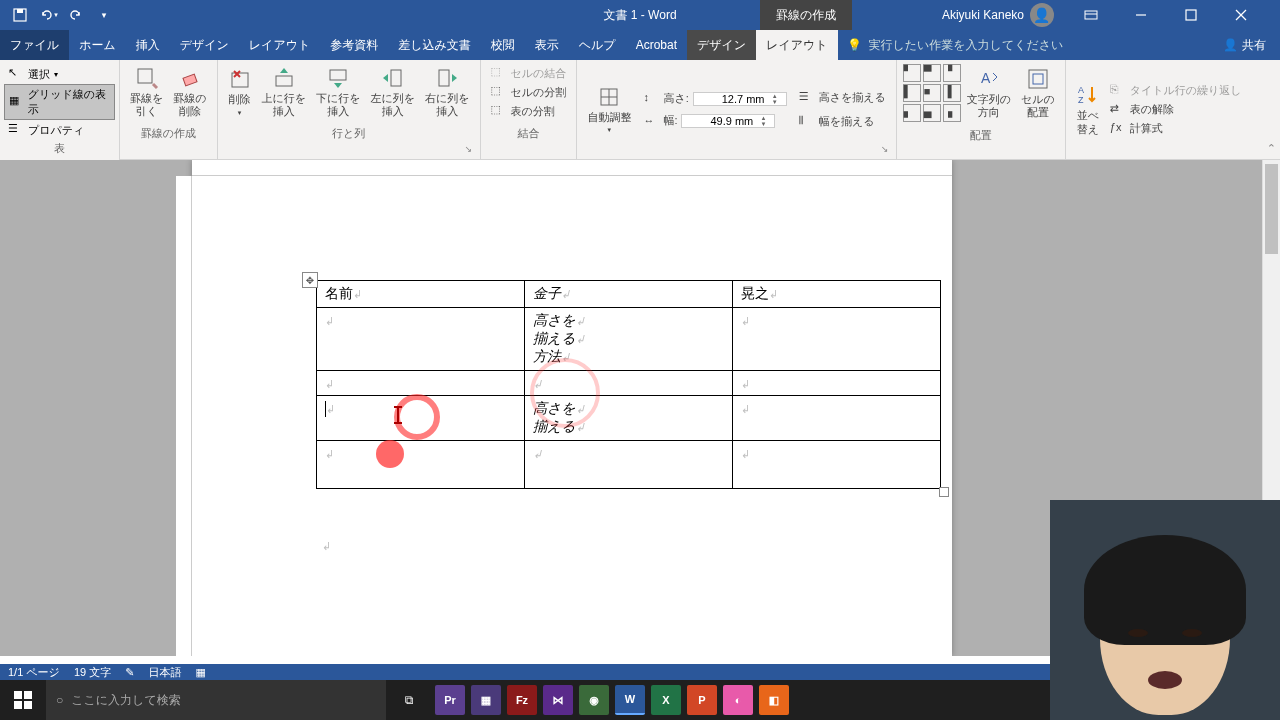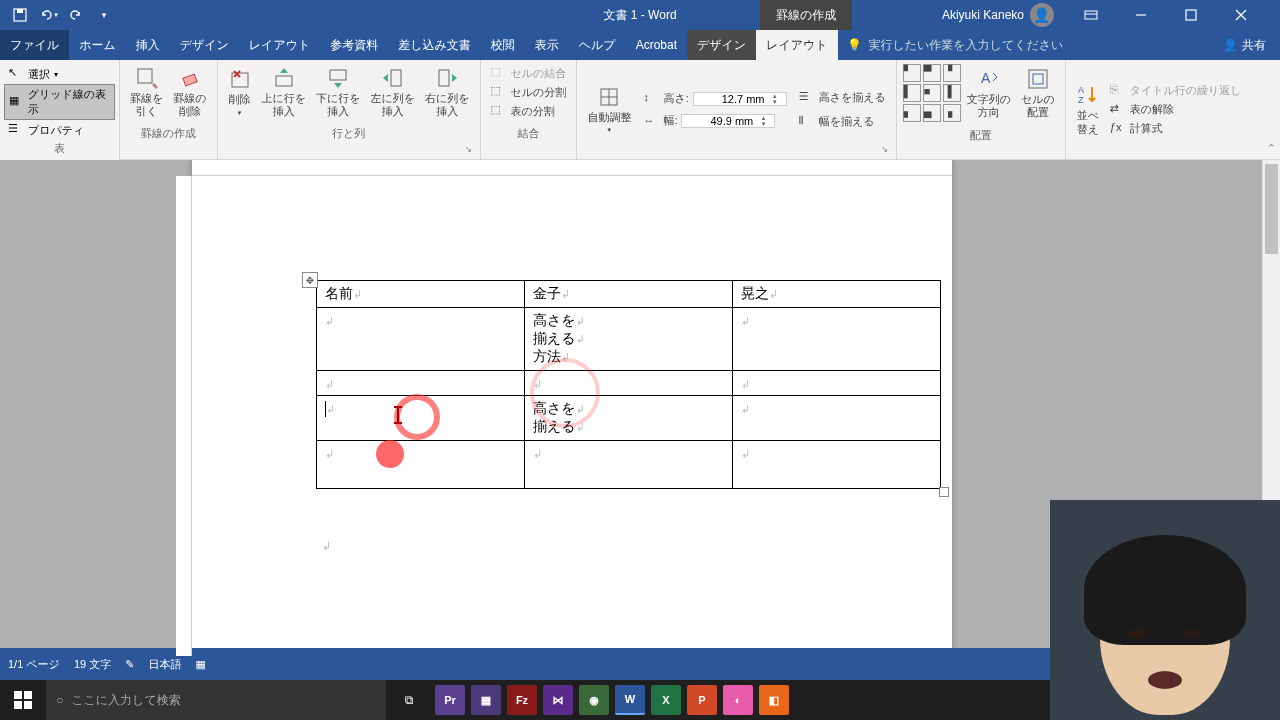--- a/index.html
+++ b/index.html
@@ -47,38 +47,38 @@
 
 
 .docarea { position:absolute; top:160px; left:0; right:0; bottom:64px; background:#b0b0b0; overflow:hidden; }
 .page { position:absolute; left:192px; top:0; width:760px; height:100%; background:#fff; box-shadow:0 0 6px rgba(0,0,0,.3); }
 .ruler-h { position:absolute; top:0; left:192px; width:760px; height:16px; background:#fff; border-bottom:1px solid #ccc; z-index:2; }
 .ruler-v { position:absolute; top:16px; left:176px; width:16px; height:100%; background:#fff; border-right:1px solid #ccc; z-index:2; }
 .table-anchor { position:absolute; left:302px; top:112px; width:16px; height:16px; border:1px solid #888; display:flex; align-items:center; justify-content:center; font-size:10px; color:#555; cursor:move; z-index:3; background:#fff; }
 .doc-table { position:absolute; left:316px; top:120px; border-collapse:collapse; font-size:14px; font-family:"MS Mincho","Yu Mincho",serif; }
 .doc-table td { border:1px solid #000; padding:4px 8px; vertical-align:top; min-height:24px; }
 .doc-table td.c1 { width:208px; }
-.doc-table td.c2 { width:208px; }
+.doc-table td.c2 { width:208px;font-style:italic; }
 .doc-table td.c3 { width:208px; }
 .pm { color:#c0c0c0; font-size:11px; }
 .cursor-blink { display:inline-block; width:1px; height:16px; background:#000; animation:bl 1s infinite; vertical-align:middle; }
 @keyframes bl { 50% { opacity:0; } }
 .resize-handle { position:absolute; right:-8px; bottom:-8px; width:10px; height:10px; border:1px solid #888; background:#fff; }
 .click-ring { position:absolute; border:6px solid rgba(255,40,40,.6); border-radius:50%; pointer-events:none; z-index:10; }
 .click-dot { position:absolute; width:28px; height:28px; background:rgba(255,40,40,.7); border-radius:50%; z-index:10; }
 .ibeam { position:absolute; width:2px; height:18px; background:#a00; z-index:11; }
 .ibeam::before,.ibeam::after{content:"";position:absolute;left:-3px;width:8px;height:2px;background:#a00;}
 .ibeam::before{top:0}.ibeam::after{bottom:0}
 
 
 .vscroll { position:absolute; right:0; top:160px; bottom:64px; width:18px; background:#f0f0f0; border-left:1px solid #ddd; }
 .vscroll .thumb { position:absolute; top:4px; left:2px; right:2px; height:90px; background:#c0c0c0; }
 
 
-.status { position:absolute; left:0; right:0; bottom:40px; height:32px; background:#2b579a; color:#fff; display:flex; align-items:center; font-size:11px; padding:0 8px; gap:14px;margin-top:48px; }
+.status { position:absolute; left:0; right:0; bottom:40px; height:16px; background:#2b579a; color:#fff; display:flex; align-items:center; font-size:11px; padding:0 8px; gap:14px;margin-top:48px; }
 .status .right { margin-left:auto; display:flex; align-items:center; gap:4px; }
 .zoom-track { width:100px; height:4px; background:#7a9; position:relative; }
 .zoom-thumb { position:absolute; left:50%; top:-4px; width:8px; height:12px; background:#fff; }
 
 
 .taskbar { position:absolute; left:0; right:0; bottom:0; height:40px; background:#1f1f1f; display:flex; align-items:center; color:#fff; font-size:12px; }
 .tb-btn { width:46px; height:40px; display:flex; align-items:center; justify-content:center; cursor:pointer; }
 .tb-search { display:flex; align-items:center; gap:8px; background:#333; height:40px; width:340px; padding:0 10px; color:#aaa; }
 .tb-icon { width:30px; height:30px; display:flex; align-items:center; justify-content:center; font-size:11px; font-weight:bold; margin:0 3px; border-radius:2px; }
 .tb-right { margin-left:auto; display:flex; align-items:center; gap:2px; padding-right:4px; }

